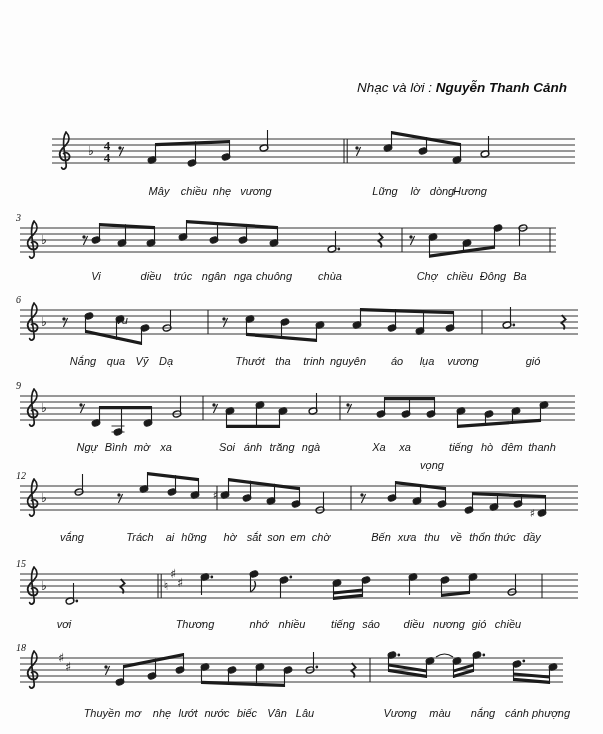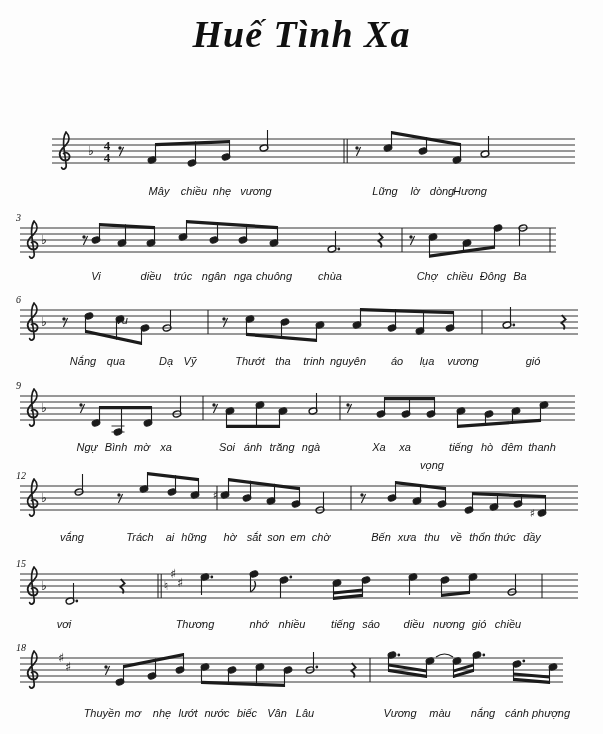--- a/index.html
+++ b/index.html
@@ -13,21 +13,23 @@
   #score-svg{position:absolute;left:0;top:0;}
   .lyric{position:absolute;transform:translateX(-50%);font-style:italic;font-size:11px;
          color:#161616;white-space:nowrap;}
   .mnum{position:absolute;font-family:"Liberation Serif","DejaVu Serif",serif;font-style:italic;
         font-size:10px;color:#161616;}
 </style>
 </head>
 <body>
 
 <div class="page">
-  <div class="title">Huế Tình Xa</div>
+  <div class="credit">
+    <span>Nhạc và lời : </span><span class="author">Nguyễn Thanh Cảnh</span>
+  </div>
   <svg id="score-svg" width="603" height="734" viewBox="0 0 603 734">
       <line x1="52" y1="139" x2="575" y2="139" stroke="#1b1b1b" stroke-width="0.9"></line>
       <line x1="52" y1="145" x2="575" y2="145" stroke="#1b1b1b" stroke-width="0.9"></line>
       <line x1="52" y1="151" x2="575" y2="151" stroke="#1b1b1b" stroke-width="0.9"></line>
       <line x1="52" y1="157" x2="575" y2="157" stroke="#1b1b1b" stroke-width="0.9"></line>
       <line x1="52" y1="163" x2="575" y2="163" stroke="#1b1b1b" stroke-width="0.9"></line>
       <path d="M66 132 C70 136 70 141 66 145 C61 149.5 58 153 60.5 157.5 C62.5 161.5 68.5 161.5 69.5 157.5 C70.3 154 66.5 151.5 63.5 153.5 M66 132 C63 137 63.2 144 64.2 150 L66.2 165 C66.6 169 62.5 170.5 61.6 167.5" fill="none" stroke="#1b1b1b" stroke-width="1.7" stroke-linecap="round"></path>
       <text x="91" y="154.5" font-size="12.5" font-family="&quot;DejaVu Sans&quot;, sans-serif" fill="#1b1b1b" text-anchor="middle">♭</text>
       <text x="107" y="150" font-size="13" font-weight="bold" font-family="&quot;Liberation Serif&quot;,&quot;DejaVu Serif&quot;,serif" text-anchor="middle" fill="#1b1b1b">4</text>
       <text x="107" y="162" font-size="13" font-weight="bold" font-family="&quot;Liberation Serif&quot;,&quot;DejaVu Serif&quot;,serif" text-anchor="middle" fill="#1b1b1b">4</text>
@@ -354,21 +356,21 @@
       <span class="lyric" style="left: 243px; top: 270px;">nga</span>
       <span class="lyric" style="left: 274px; top: 270px;">chuông</span>
       <span class="lyric" style="left: 330px; top: 270px;">chùa</span>
       <span class="lyric" style="left: 427px; top: 270px;">Chợ</span>
       <span class="lyric" style="left: 460px; top: 270px;">chiều</span>
       <span class="lyric" style="left: 493px; top: 270px;">Đông</span>
       <span class="lyric" style="left: 520px; top: 270px;">Ba</span>
       <span class="mnum" style="left: 16px; top: 294px;">6</span>
       <span class="lyric" style="left: 83px; top: 355px;">Nắng</span>
       <span class="lyric" style="left: 116px; top: 355px;">qua</span>
-      <span class="lyric" style="left: 142px; top: 355px; margin-left: 48px;">Vỹ</span>
+      <span class="lyric" style="left: 142px; top: 355px;">Vỹ</span>
       <span class="lyric" style="left: 166px; top: 355px;">Dạ</span>
       <span class="lyric" style="left: 250px; top: 355px;">Thướt</span>
       <span class="lyric" style="left: 283px; top: 355px;">tha</span>
       <span class="lyric" style="left: 314px; top: 355px;">trinh</span>
       <span class="lyric" style="left: 348px; top: 355px;">nguyên</span>
       <span class="lyric" style="left: 397px; top: 355px;">áo</span>
       <span class="lyric" style="left: 427px; top: 355px;">lụa</span>
       <span class="lyric" style="left: 463px; top: 355px;">vương</span>
       <span class="lyric" style="left: 533px; top: 355px;">gió</span>
       <span class="mnum" style="left: 16px; top: 380px;">9</span>

